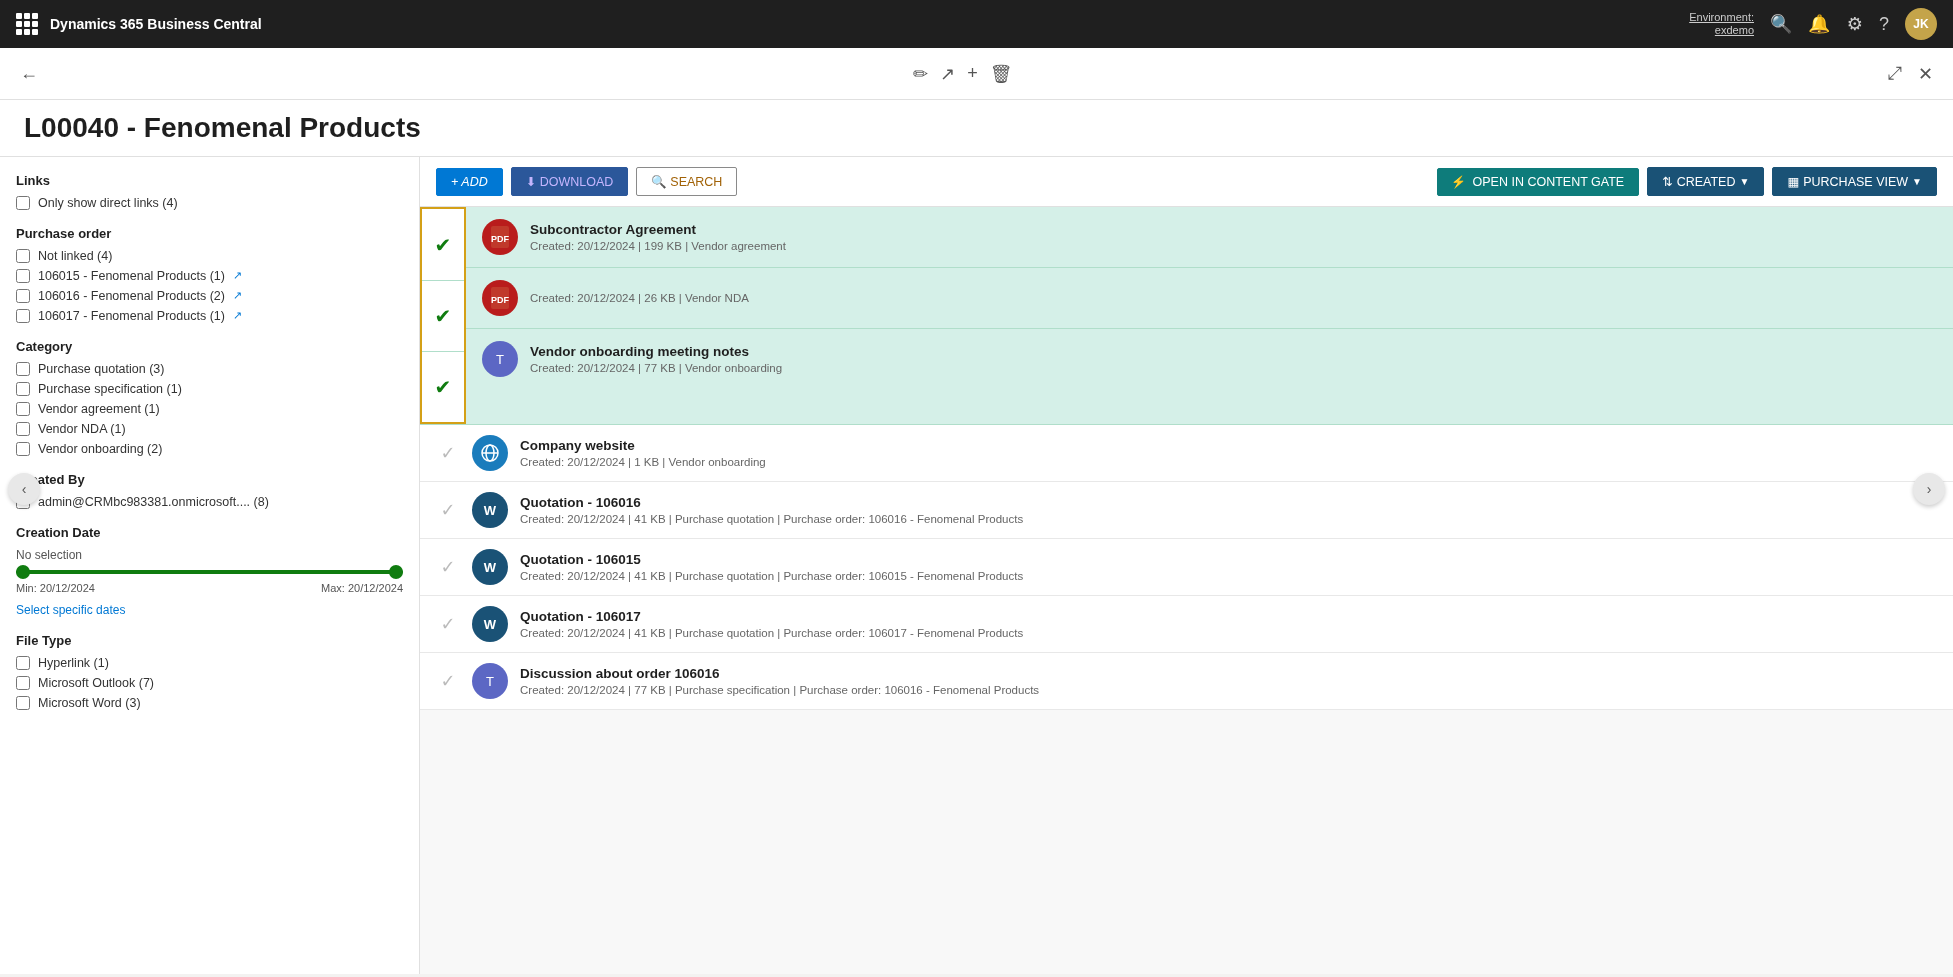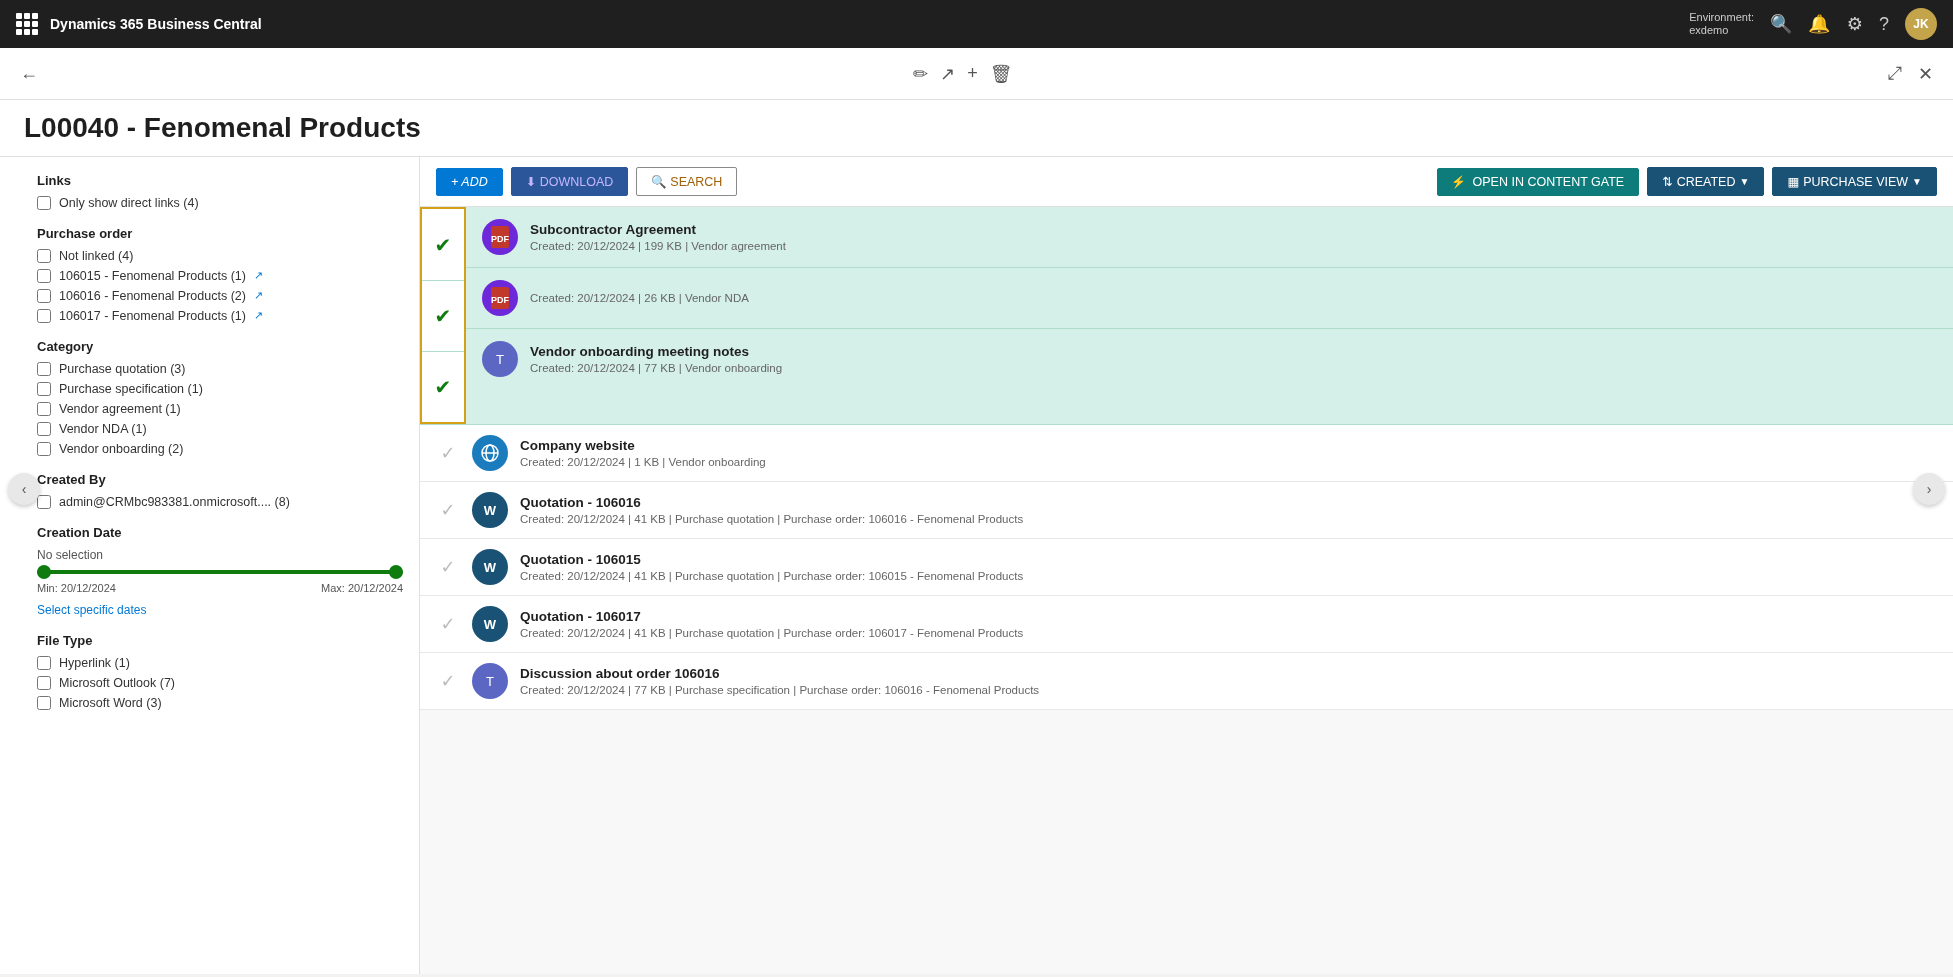--- a/index.html
+++ b/index.html
@@ -12,21 +12,21 @@
       height: 48px;
       display: flex;
       align-items: center;
       padding: 0 16px;
       color: #fff;
       gap: 12px;
     }
     .top-nav-brand { display: flex; align-items: center; gap: 8px; font-size: 14px; font-weight: 600; flex: 1; }
     .top-nav-icons { display: flex; align-items: center; gap: 16px; font-size: 12px; }
     .nav-icon { cursor: pointer; color: #ccc; font-size: 18px; }
-    .env-label { font-size: 11px; color: #ccc; text-align: left; line-height: 1.2; }
+    .env-label { font-size: 11px; color: #ccc; text-align: right; line-height: 1.2; text-decoration: underline; }
     .avatar { width: 32px; height: 32px; border-radius: 50%; background: #c4a44a; color: #fff; display: flex; align-items: center; justify-content: center; font-size: 12px; font-weight: 700; cursor: pointer; }
     .waffle { display: grid; grid-template-columns: repeat(3,6px); grid-template-rows: repeat(3,6px); gap: 2px; cursor: pointer; }
     .waffle-dot { width: 6px; height: 6px; background: #fff; border-radius: 1px; }
 
     
     .toolbar {
       background: #fff;
       height: 52px;
       display: flex;
       align-items: center;
@@ -57,21 +57,21 @@
     .sidebar {
       width: 420px;
       background: #fff;
       border-right: 1px solid #e0e0e0;
       overflow-y: auto;
       padding: 16px;
       flex-shrink: 0;
       position: relative;
     }
 
-    .filter-section { margin-bottom: 16px; margin-left: 21px; }
+    .filter-section { margin-bottom: 16px; }
     .filter-title { font-weight: 700; font-size: 13px; color: #1f1f1f; margin-bottom: 8px; }
     .filter-item { display: flex; gap: 8px; margin-bottom: 6px; font-size: 12.5px; color: #333; }
     .filter-item input[type="checkbox"] { width: 14px; height: 14px; cursor: pointer; }
     .filter-link { color: #0078d4; cursor: pointer; text-decoration: none; font-size: 12px; }
     .external-icon { color: #0078d4; font-size: 11px; }
 
     .slider-container { margin: 8px 0; }
     .slider-track { height: 4px; background: #e0e0e0; border-radius: 2px; position: relative; margin: 8px 0; }
     .slider-fill { position: absolute; left: 0; right: 0; height: 4px; background: #107c10; border-radius: 2px; }
     .slider-thumb { position: absolute; width: 14px; height: 14px; background: #107c10; border-radius: 50%; top: -5px; cursor: pointer; }
@@ -137,21 +137,21 @@
       display: flex;
       align-items: center;
       padding: 10px 16px;
       border-bottom: 1px solid #e8e8e8;
       background: #fff;
       gap: 12px;
       cursor: pointer;
     }
     .doc-uncheck { width: 24px; height: 24px; display: flex; align-items: center; justify-content: center; color: #bbb; font-size: 18px; flex-shrink: 0; }
     .doc-icon { width: 36px; height: 36px; border-radius: 50%; display: flex; align-items: center; justify-content: center; font-size: 16px; color: #fff; flex-shrink: 0; }
-    .doc-icon-pdf { background: #6d28d9; }
+    .doc-icon-pdf { background: #b91c1c; }
     .doc-icon-word { background: #1a5276; }
     .doc-icon-teams { background: #5c67c4; }
     .doc-icon-web { background: #1a7cbc; }
     .doc-info { flex: 1; }
     .doc-name { font-size: 13.5px; font-weight: 600; color: #1f1f1f; margin-bottom: 3px; }
     .doc-meta { font-size: 11.5px; color: #666; }
 
     
     .nav-arrow {
       position: fixed;

